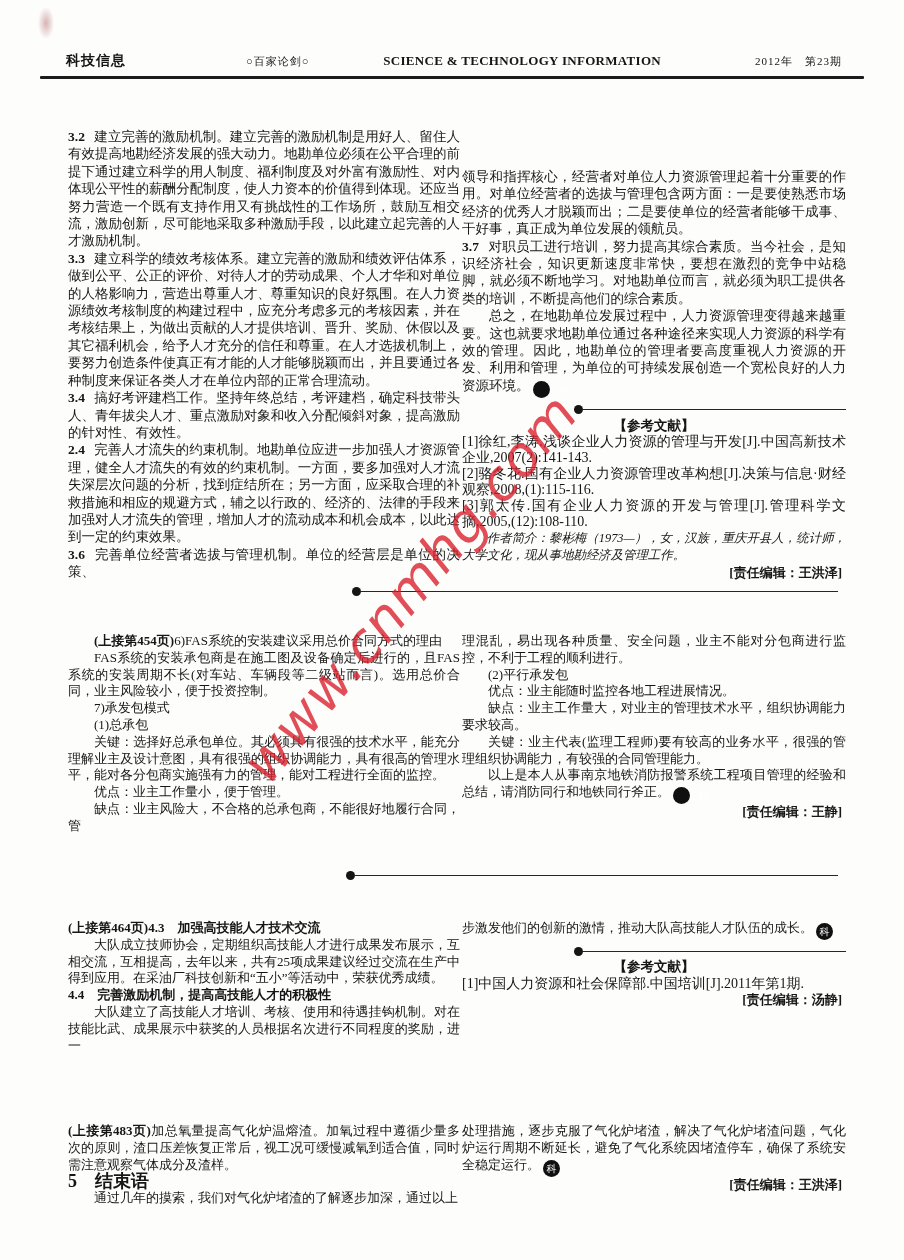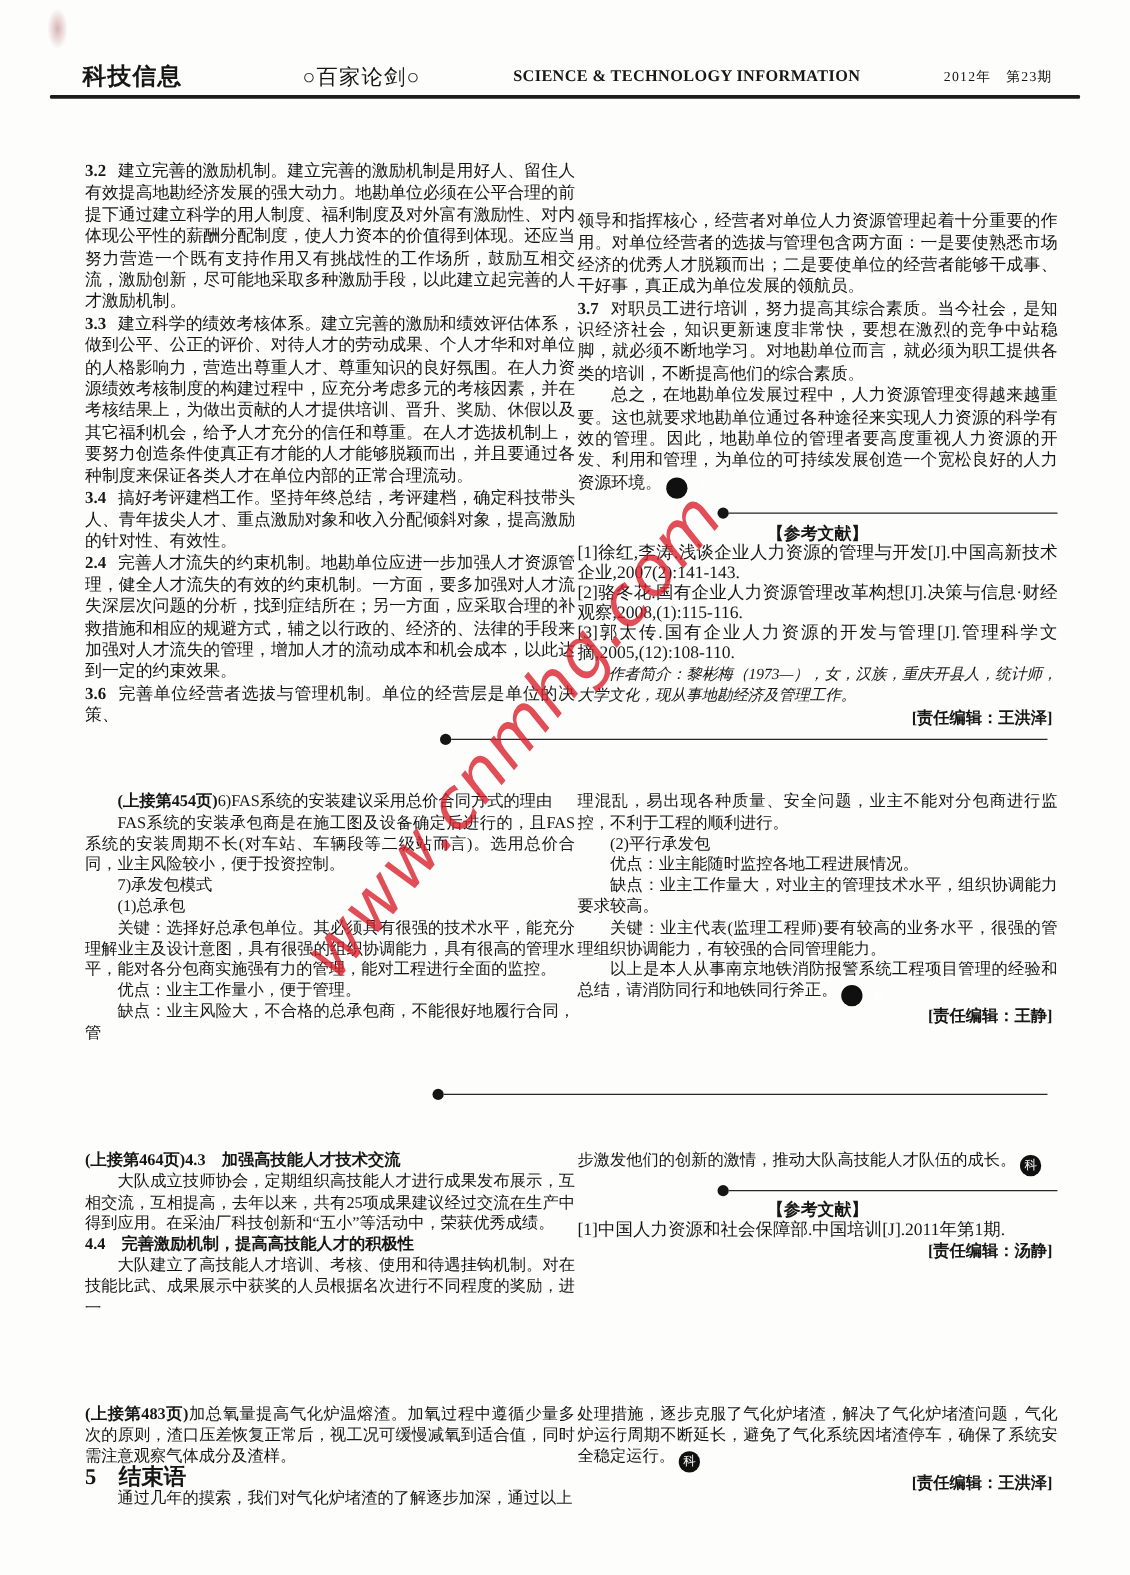--- a/index.html
+++ b/index.html
@@ -10,22 +10,22 @@
   }
   .page{
     position:relative;width:904px;height:1260px;
     background:#fdfdfc;overflow:hidden;color:#161616;
   }
   
   .hdr{
     position:absolute;left:66px;top:50px;width:776px;height:22px;
     display:flex;align-items:center;
   }
-  .h-cn{font-weight:bold;font-size:19px;letter-spacing:1px;}
-  .h-col{font-size:17px;margin-left:96px;letter-spacing:1px;}
+  .h-cn{font-weight:bold;font-size:14px;letter-spacing:1px;}
+  .h-col{font-size:11px;margin-left:120px;letter-spacing:1px;}
   .h-en{font-weight:bold;font-size:13px;margin-left:74px;letter-spacing:.3px;font-family:"Liberation Serif",serif;}
   .h-issue{font-size:11px;margin-left:auto;letter-spacing:1px;text-align:right;}
   .hrule{position:absolute;left:40px;top:76px;width:824px;height:3px;background:#1c1c1c;border-radius:1px;}
   .stamp{position:absolute;left:38px;top:7px;width:16px;height:32px;
     background:radial-gradient(rgba(150,60,60,.38),rgba(150,60,60,0) 72%);}
   
   .col{position:absolute;text-align:justify;font-size:13.5px;line-height:17.4px;}
   .col.small{font-size:13px;line-height:16.8px;}
   .col p{margin:0;}
   .ind{text-indent:2em;}

